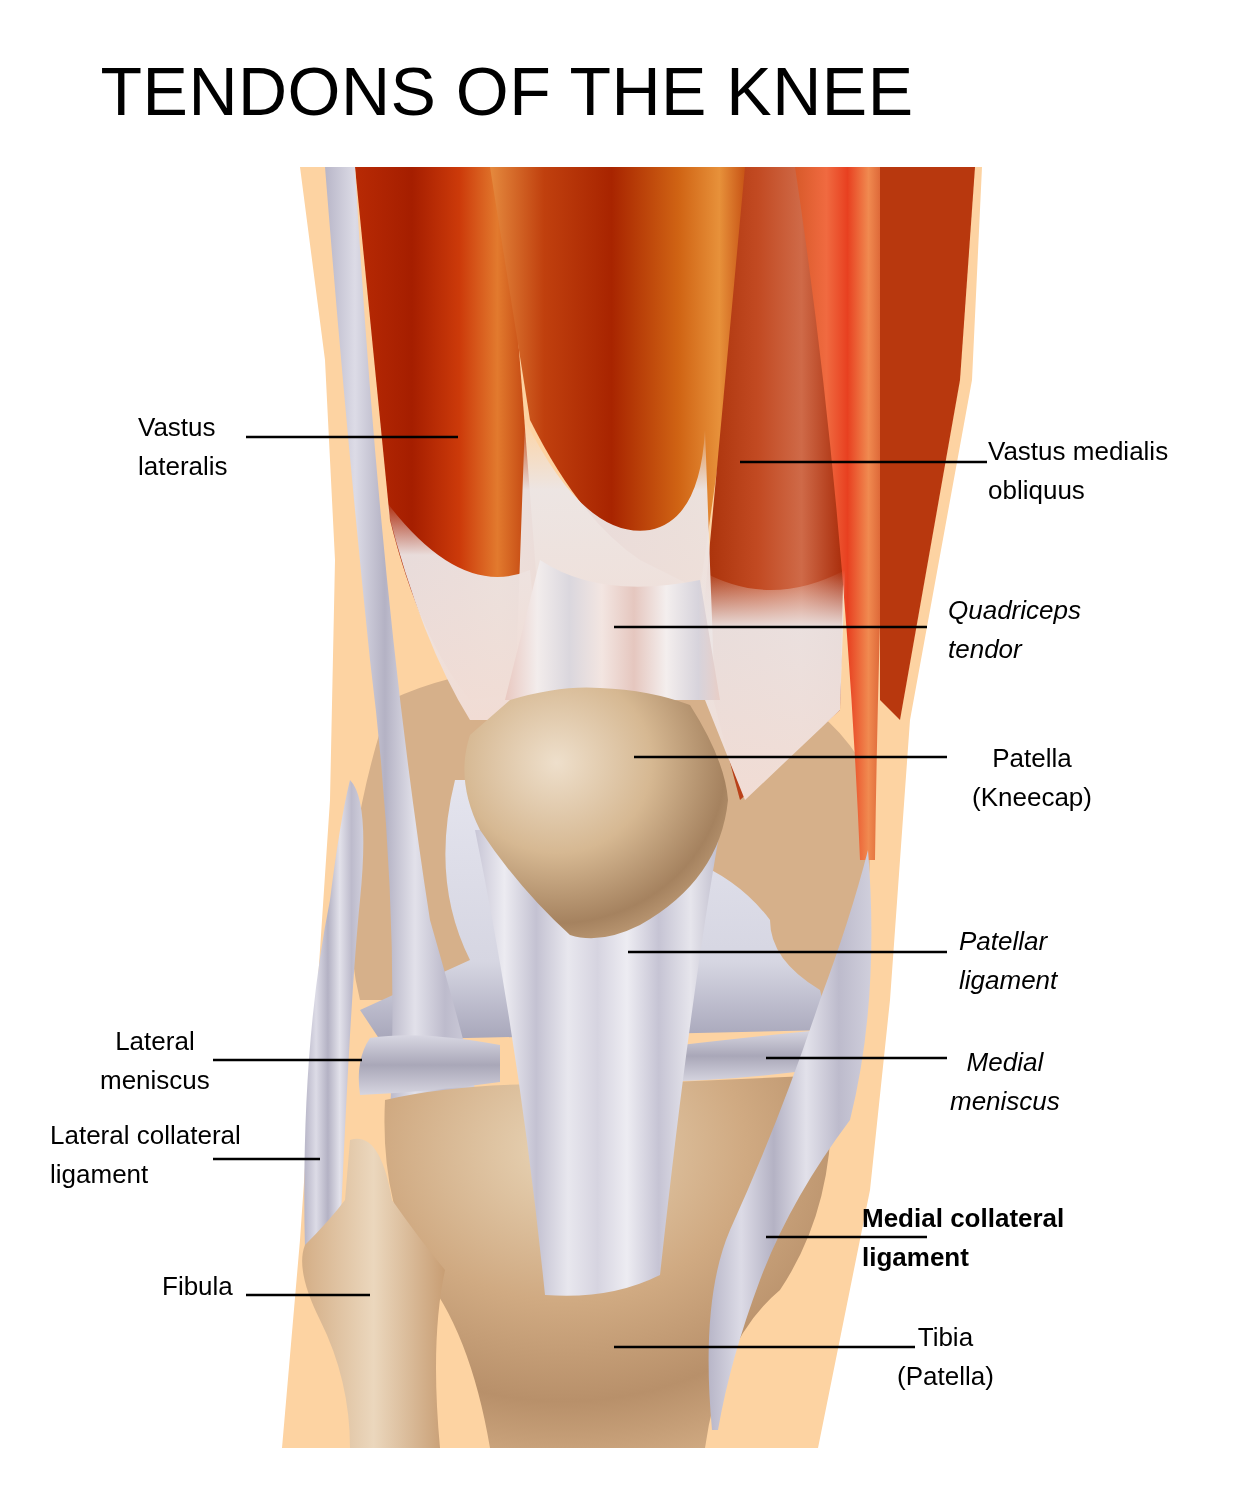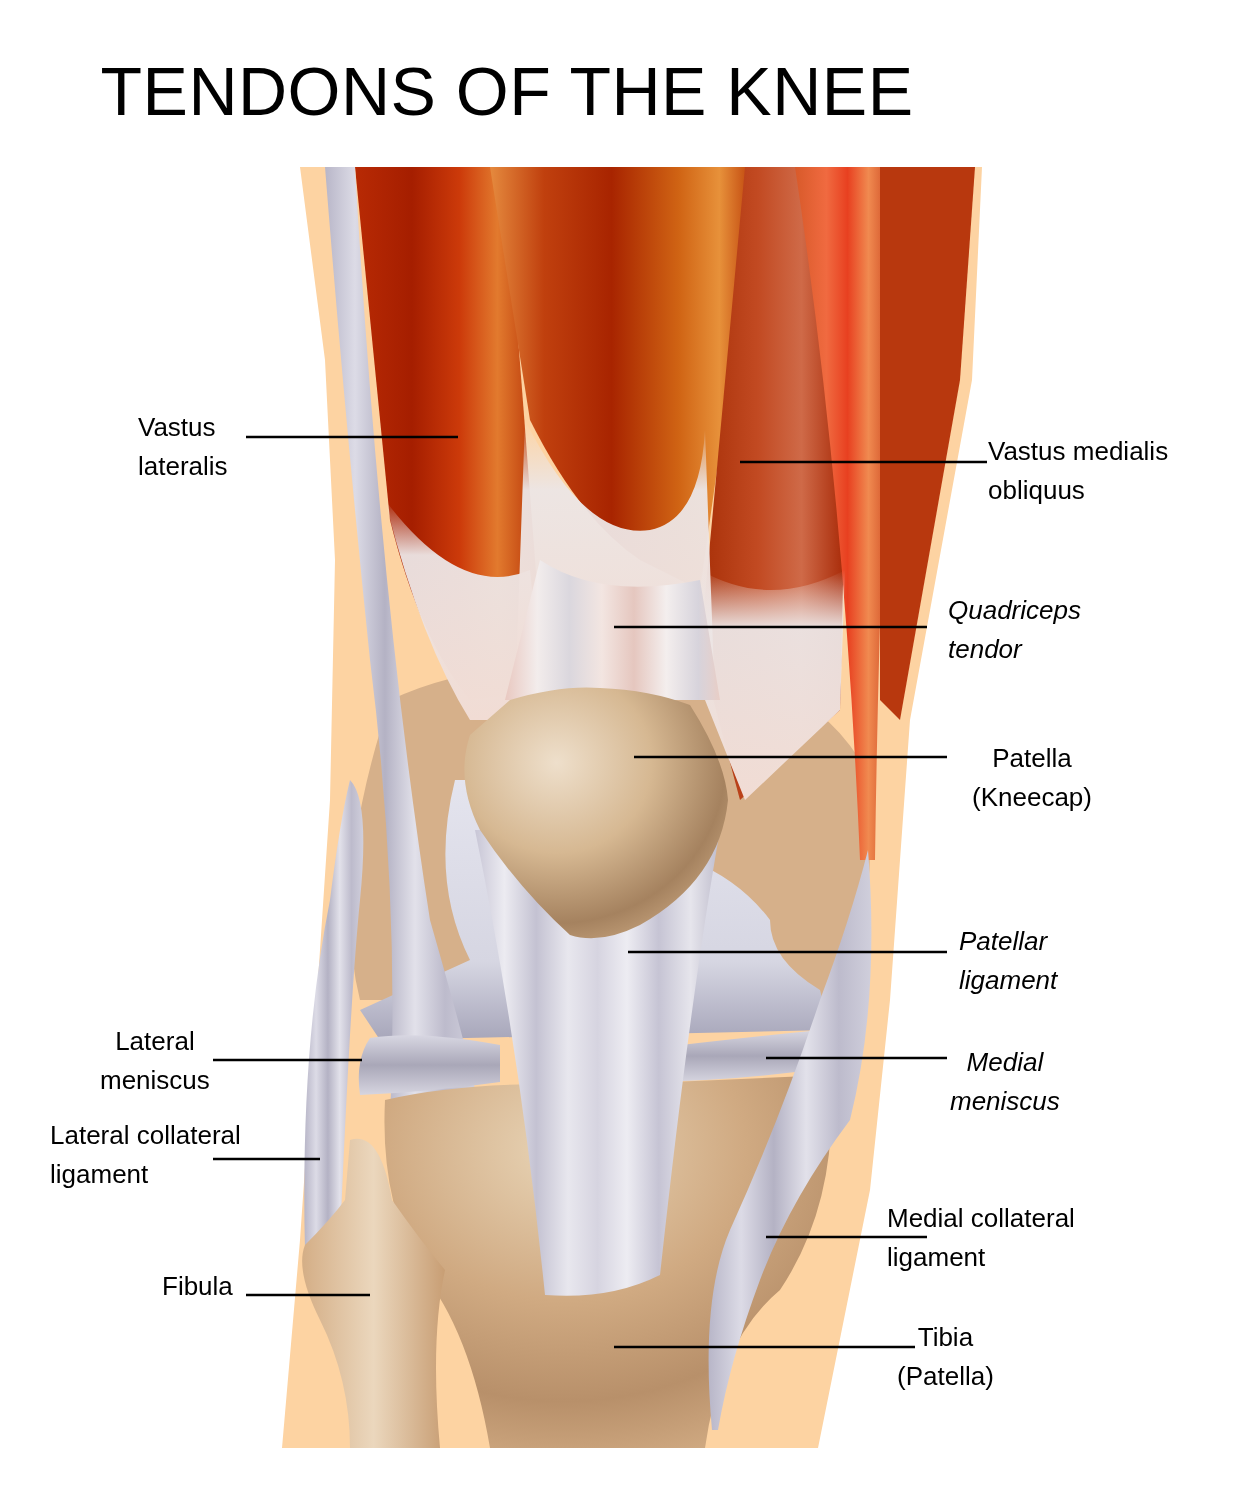--- a/index.html
+++ b/index.html
@@ -190,21 +190,21 @@
       <span>meniscus</span>
     </div>
     <div class="label lbl-center" style="left: 950px; top: 1043px; font-style: italic;">
       <span>Medial</span>
       <span>meniscus</span>
     </div>
     <div class="label lbl-left" style="left: 50px; top: 1116px;">
       <span>Lateral collateral</span>
       <span>ligament</span>
     </div>
-    <div class="label lbl-left" style="left: 887px; top: 1199px;">
+    <div class="label lbl-left" style="left: 862px; top: 1199px; font-weight: bold;">
       <span>Medial collateral</span>
       <span>ligament</span>
     </div>
     <div class="label lbl-left" style="left: 162px; top: 1267px; text-align: right;">
       <span>Fibula</span>
     </div>
     <div class="label lbl-center" style="left: 897px; top: 1318px;">
       <span>Tibia</span>
       <span>(Patella)</span>
     </div>

